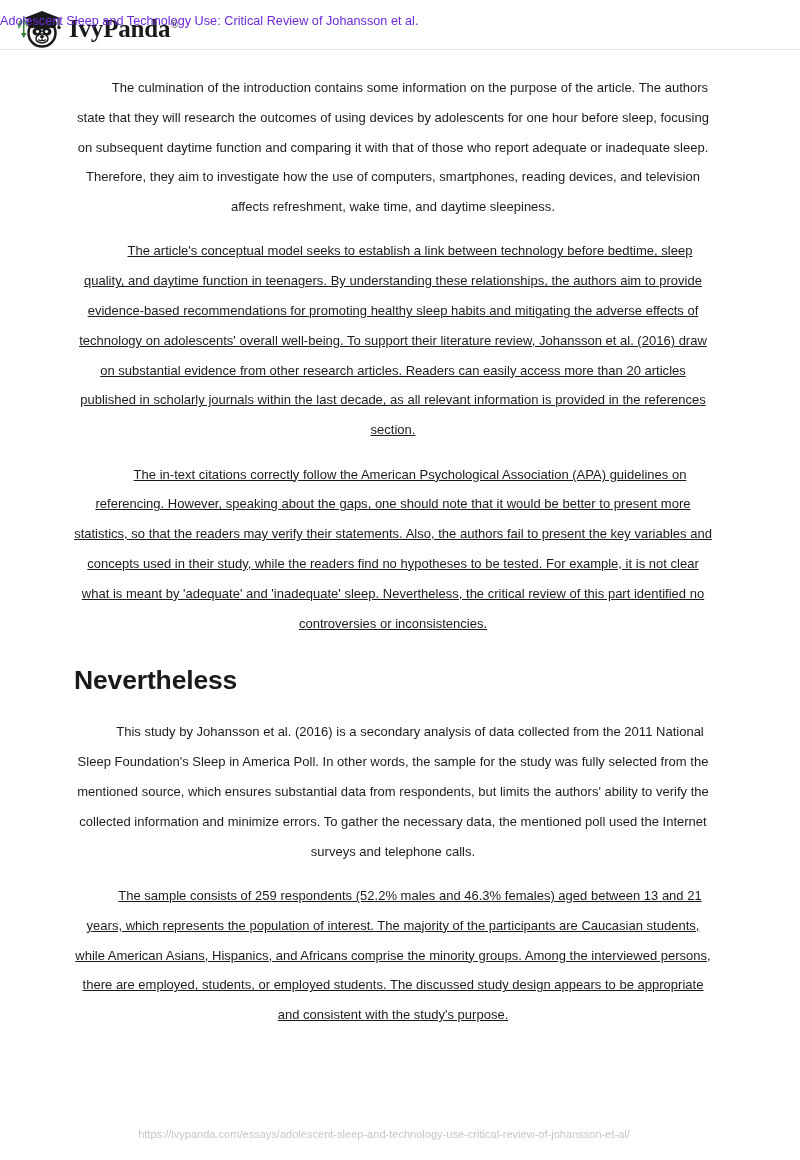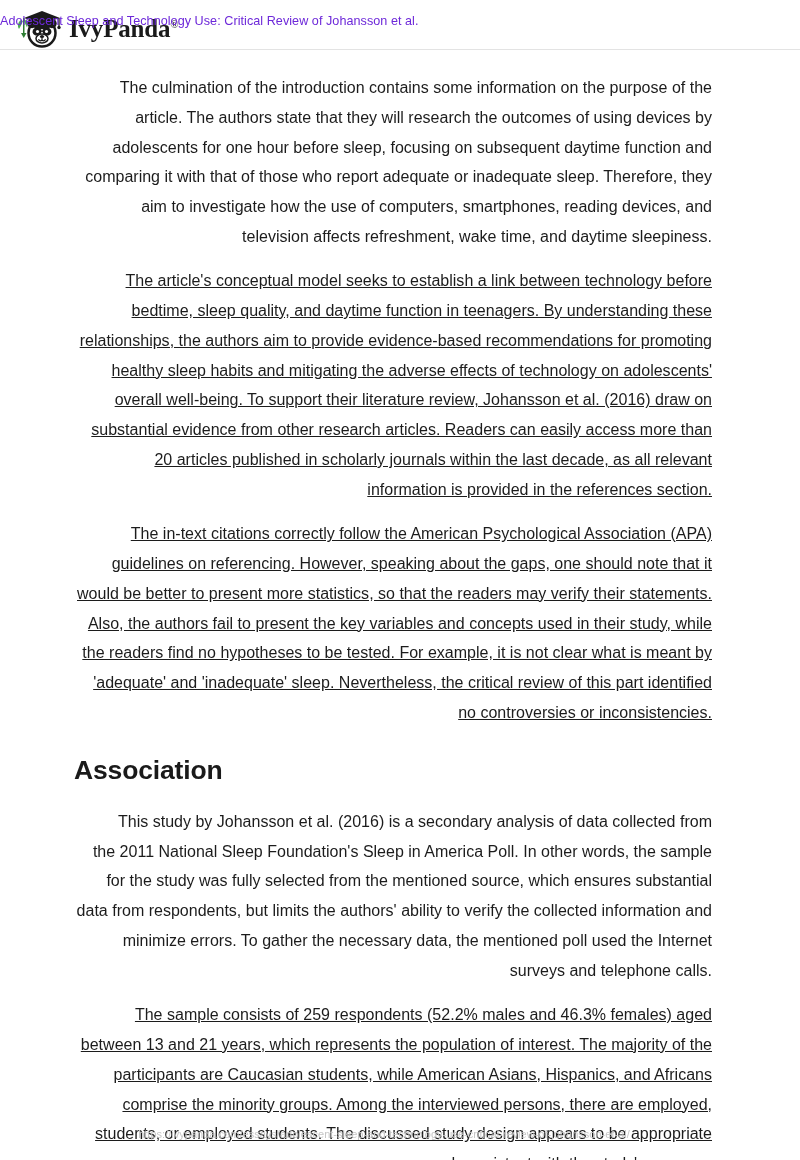--- a/index.html
+++ b/index.html
@@ -70,25 +70,25 @@
 
   
   .content {
     position: absolute;
     top: 59px;
     left: 74px;
     width: 650px;
   }
   p.para {
     margin: 0 12px 0 0;
-    font-size: 16px;
+    font-size: 13px;
     line-height: 29.8px;
     text-indent: 34px;
     color: #1c1c1c;
-    text-align: right;
+    text-align: center;
     letter-spacing: 0.01px;
   }
   p.para.first { padding-top: 14px; }
   p.para + p.para { margin-top: 14.5px; text-decoration: underline; }
 
   h2.section-heading {
     font-size: 26.5px;
     font-weight: bold;
     line-height: 1.1;
     margin: 28px 0 0 0;
@@ -162,21 +162,21 @@
 
   <div class="header-title">Adolescent Sleep and Technology Use: Critical Review of Johansson et al.</div>
 </div>
 
 <div class="content">
 
   <p class="para first">The culmination of the introduction contains some information on the purpose of the article. The authors state that they will research the outcomes of using devices by adolescents for one hour before sleep, focusing on subsequent daytime function and comparing it with that of those who report adequate or inadequate sleep. Therefore, they aim to investigate how the use of computers, smartphones, reading devices, and television affects refreshment, wake time, and daytime sleepiness.</p>
   <p class="para">The article's conceptual model seeks to establish a link between technology before bedtime, sleep quality, and daytime function in teenagers. By understanding these relationships, the authors aim to provide evidence-based recommendations for promoting healthy sleep habits and mitigating the adverse effects of technology on adolescents' overall well-being. To support their literature review, Johansson et al. (2016) draw on substantial evidence from other research articles. Readers can easily access more than 20 articles published in scholarly journals within the last decade, as all relevant information is provided in the references section.</p>
   <p class="para">The in-text citations correctly follow the American Psychological Association (APA) guidelines on referencing. However, speaking about the gaps, one should note that it would be better to present more statistics, so that the readers may verify their statements. Also, the authors fail to present the key variables and concepts used in their study, while the readers find no hypotheses to be tested. For example, it is not clear what is meant by 'adequate' and 'inadequate' sleep. Nevertheless, the critical review of this part identified no controversies or inconsistencies.</p>
 
-  <h2 class="section-heading">Association</h2>
+  <h2 class="section-heading">Nevertheless</h2>
 
   <p class="para">This study by Johansson et al. (2016) is a secondary analysis of data collected from the 2011 National Sleep Foundation's Sleep in America Poll. In other words, the sample for the study was fully selected from the mentioned source, which ensures substantial data from respondents, but limits the authors' ability to verify the collected information and minimize errors. To gather the necessary data, the mentioned poll used the Internet surveys and telephone calls.</p>
   <p class="para">The sample consists of 259 respondents (52.2% males and 46.3% females) aged between 13 and 21 years, which represents the population of interest. The majority of the participants are Caucasian students, while American Asians, Hispanics, and Africans comprise the minority groups. Among the interviewed persons, there are employed, students, or employed students. The discussed study design appears to be appropriate and consistent with the study's purpose.</p>
 
 </div>
 
 <div class="page-footer">
   <a class="footer-url" href="#">https://ivypanda.com/essays/adolescent-sleep-and-technology-use-critical-review-of-johansson-et-al/</a>
 </div>
 

